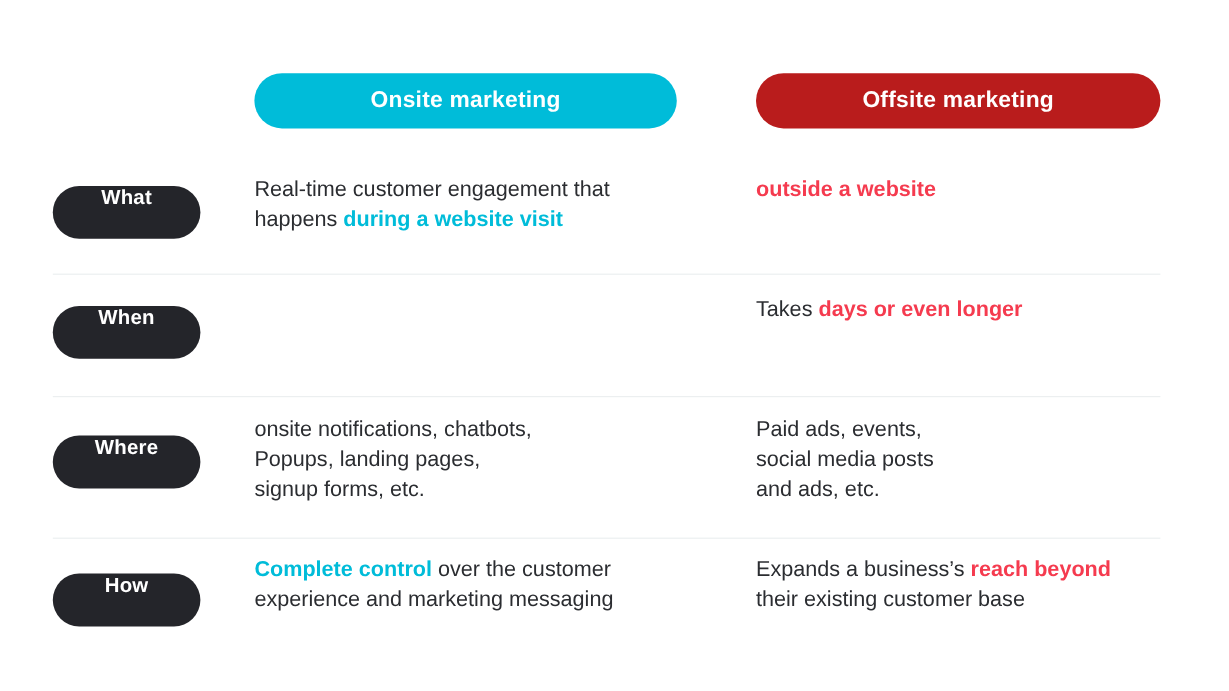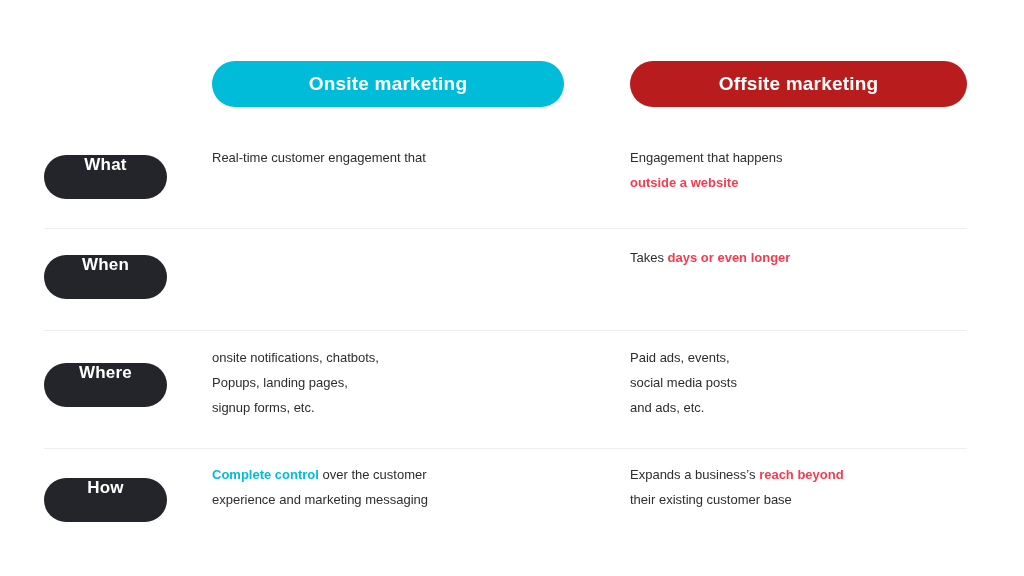--- a/index.html
+++ b/index.html
@@ -89,21 +89,21 @@
     letter-spacing: 0.2px;
   }
   .row-1 .label-pill { top: 10px; }
   .row-2 .label-pill { top: 10px; }
   .row-3 .label-pill { top: 18px; }
   .row-4 .label-pill { top: 16px; }
 
   .cell {
     position: absolute;
     top: 0;
-    font-size: 13px;
+    font-size: 18px;
     line-height: 25px;
     color: #2b2d31;
     font-weight: normal;
   }
   .cell.left  { left: 212px; width: 400px; }
   .cell.right { left: 630px; width: 360px; }
 
   .cell p {
     margin: 0;
   }
@@ -132,25 +132,25 @@
   </div>
 
   <div class="row row-1">
     <div class="label-pill">
       <span>What</span>
     </div>
     <div class="cell left">
       <p>
         <span>Real-time customer engagement that</span>
       </p>
-    </div>
-    <div class="cell right">
-      <p>
-        <span>Engagement that happens</span>
-      </p>
+      <p>
+        <span>happens </span><span class="hl-cyan">during a website visit</span>
+      </p>
+    </div>
+    <div class="cell right">
       <p>
         <span class="hl-red">outside a website</span>
       </p>
     </div>
   </div>
   <div class="divider div-1"></div>
 
   <div class="row row-2">
     <div class="label-pill">
       <span>When</span>

